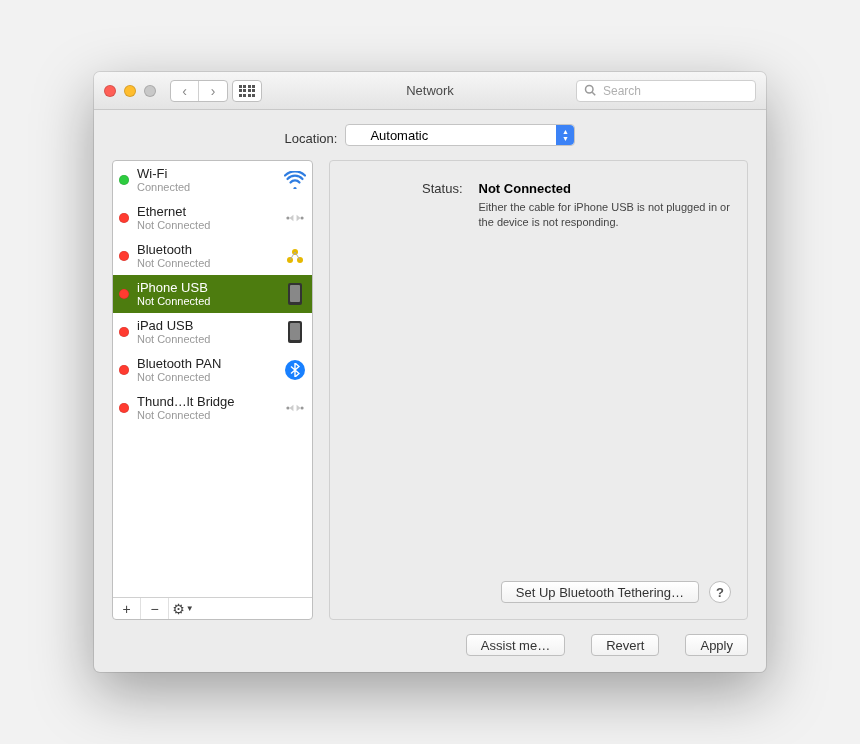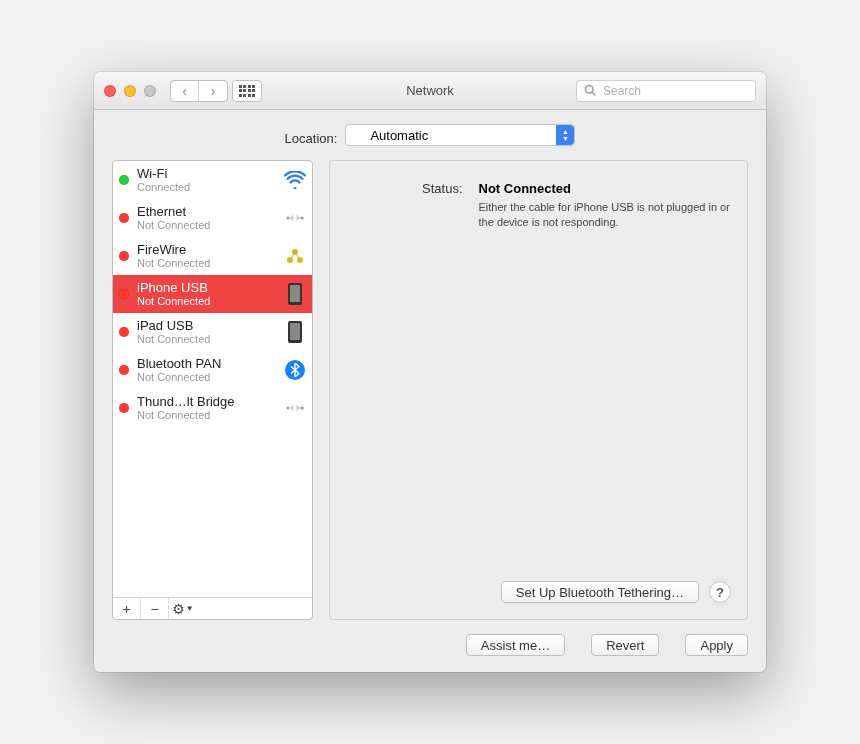--- a/index.html
+++ b/index.html
@@ -170,21 +170,21 @@
     .interface-item {
       display: flex;
       align-items: center;
       height: 38px;
       padding: 0 6px;
       gap: 8px;
       border-bottom: 0;
       cursor: default;
     }
     .interface-item.selected {
-      background: #ef4444;
+      background: #4d7c0f;
       color: #fff;
     }
     .status-dot {
       width: 10px; height: 10px;
       border-radius: 50%;
       flex-shrink: 0;
       box-shadow: inset 0 0 1px rgba(0,0,0,0.4);
     }
     .status-dot.green { background: #2ecc40; }
     .status-dot.red { background: #ff3b30; }
@@ -394,21 +394,21 @@
                   <circle cx="5" cy="9" r="2" fill="#999"></circle>
                   <circle cx="23" cy="9" r="2" fill="#999"></circle>
                   <path d="M7 9 L12 5 L12 13 Z" fill="#ccc"></path>
                   <path d="M21 9 L16 5 L16 13 Z" fill="#ccc"></path>
                 </svg>
               </div>
             </div>
             <div class="interface-item">
               <div class="status-dot red"></div>
               <div class="if-text">
-                <div class="if-name">FireWire</div>
+                <div class="if-name">Bluetooth</div>
                 <div class="if-status">Not Connected</div>
               </div>
               <div class="if-icon">
                 <svg width="20" height="20" viewBox="0 0 20 20">
                   <circle cx="10" cy="6" r="3" fill="#e6b800"></circle>
                   <circle cx="5" cy="14" r="3" fill="#e6b800"></circle>
                   <circle cx="15" cy="14" r="3" fill="#e6b800"></circle>
                   <line x1="10" y1="6" x2="5" y2="14" stroke="#aaa"></line>
                   <line x1="10" y1="6" x2="15" y2="14" stroke="#aaa"></line>
                 </svg>

